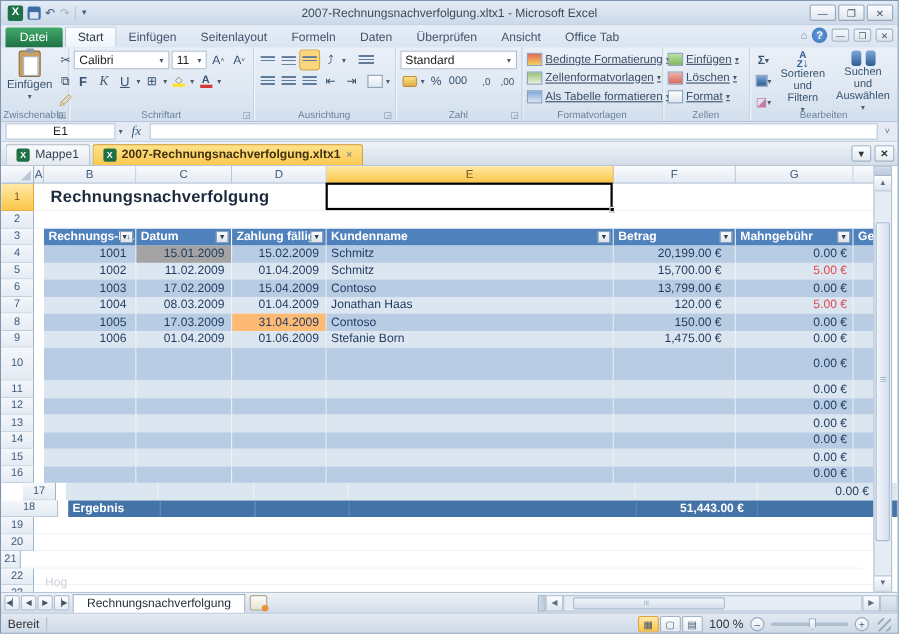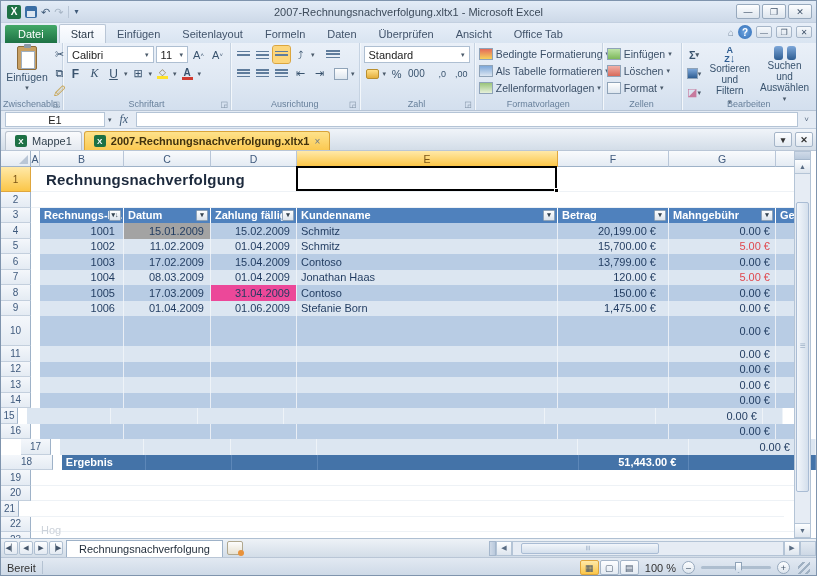--- a/index.html
+++ b/index.html
@@ -56,21 +56,21 @@
   .bold-f{font-weight:bold;font-size:12px;}
   .ital-k{font-style:italic;font-family:"Liberation Serif",serif;font-size:12px;}
   .und-u{text-decoration:underline;font-size:12px;}
   .abar{display:inline-block;width:11px;height:3px;margin-top:0;}
   .lns{width:13px;height:10px;background:repeating-linear-gradient(#5f7c9c 0 1.5px,transparent 1.5px 3.4px);}
   .hl{background-color:#fcd67c;outline:1px solid #dca63e;}
   .coin{width:13px;height:10px;background:linear-gradient(#ffe08a,#e3ae3c);border:1px solid #b98f2f;border-radius:2px;}
   .t10{font-size:10px;color:#39536e;}
   .t9{font-size:9px;color:#39536e;}
   .sico{width:14px;height:12px;border:1px solid #8fa3b8;background:linear-gradient(#fefefe,#dde6ef);}
-  .stybtn{display:flex;align-items:center;gap:3px;font-size:10.5px;color:#3c5068;height:16px;white-space:nowrap;}
+  .stybtn{display:flex;align-items:center;gap:3px;font-size:10.5px;color:#3c5068;height:16px;white-space:nowrap;text-decoration:underline;}
   .bigtxtbtn{display:flex;flex-direction:column;align-items:center;justify-content:center;font-size:10px;
              color:#39536e;text-align:center;line-height:11px;padding:0 3px;}
   .binoc{width:22px;height:14px;position:relative;}
   .binoc:before,.binoc:after{content:"";position:absolute;top:0;width:9px;height:14px;border-radius:3px;
              background:linear-gradient(#7da7d9,#2e5d92);}
   .binoc:before{left:0;} .binoc:after{right:0;}
   .az{font-size:9px;font-weight:bold;color:#2e5d92;line-height:8px;text-align:center;}
   
   .fbar{height:18px;background:#e4ebf4;border-bottom:1px solid #c0cddd;display:flex;align-items:center;padding:1px 4px;gap:3px;}
   .namebox{width:100px;height:15px;background:#fff;border:1px solid #b4c4d6;font-size:11px;color:#222;
@@ -320,27 +320,27 @@
     </div>
 
     <div class="grp" style="width:128px">
       <div class="col">
         <div class="stybtn">
           <span class="sico" style="background:linear-gradient(#e46a5a,#f6d25a)"></span>
           <span>Bedingte Formatierung</span>
             <span class="dd">▾</span>
         </div>
         <div class="stybtn">
+          <span class="sico" style="background:linear-gradient(#9ac47a,#e6f0da)"></span>
+          <span>Zellenformatvorlagen</span>
+            <span class="dd">▾</span>
+        </div>
+        <div class="stybtn">
           <span class="sico" style="background:linear-gradient(#7da7d9,#dce6f1)"></span>
           <span>Als Tabelle formatieren</span>
-            <span class="dd">▾</span>
-        </div>
-        <div class="stybtn">
-          <span class="sico" style="background:linear-gradient(#9ac47a,#e6f0da)"></span>
-          <span>Zellenformatvorlagen</span>
             <span class="dd">▾</span>
         </div>
       </div>
       <span class="glabel">Formatvorlagen</span>
     </div>
 
     <div class="grp" style="width:82px">
       <div class="col">
         <div class="stybtn">
           <span class="sico" style="background:linear-gradient(#bde3a8,#7db85a)"></span>
@@ -494,21 +494,21 @@
           <div class="cell band-b" style="width:261px;padding-left:4px;background:#dce6f1">Jonathan Haas</div>
           <div class="cell band-b ar" style="width:111px;padding-right:12px;background:#dce6f1">120.00 €</div>
           <div class="cell band-b ar red" style="width:107px;padding-right:5px;background:#dce6f1">5.00 €</div>
           <div class="cell band-b" style="width:20px;background:#dce6f1"></div>
         </div>
         <div class="grow" style="height: 15.5px;">
           <div class="rhead" style="width:30px">8</div>
           <div class="cell" style="width:9px;border-bottom:none"></div>
           <div class="cell band-a ar" style="width:84px;padding-right:8px;background:#b8cce4">1005</div>
           <div class="cell band-a ar" style="width:87px;padding-right:6px;background:#b8cce4">17.03.2009</div>
-          <div class="cell band-a ar" style="width:86px;padding-right:6px;background:#ec4899">31.04.2009</div>
+          <div class="cell band-a ar" style="width:86px;padding-right:6px;background:#fdba74">31.04.2009</div>
           <div class="cell band-a" style="width:261px;padding-left:4px;background:#b8cce4">Contoso</div>
           <div class="cell band-a ar" style="width:111px;padding-right:12px;background:#b8cce4">150.00 €</div>
           <div class="cell band-a ar" style="width:107px;padding-right:5px;background:#b8cce4">0.00 €</div>
           <div class="cell band-a" style="width:20px;background:#b8cce4"></div>
         </div>
         <div class="grow" style="height: 15.5px;">
           <div class="rhead" style="width:30px">9</div>
           <div class="cell" style="width:9px;border-bottom:none"></div>
           <div class="cell band-b ar" style="width:84px;padding-right:8px;background:#dce6f1">1006</div>
           <div class="cell band-b ar" style="width:87px;padding-right:6px;background:#dce6f1">01.04.2009</div>
@@ -567,21 +567,21 @@
           <div class="cell" style="width:9px;border-bottom:none"></div>
           <div class="cell band-a ar" style="width:84px;padding-right:8px;background:#b8cce4"></div>
           <div class="cell band-a ar" style="width:87px;padding-right:6px;background:#b8cce4"></div>
           <div class="cell band-a ar" style="width:86px;padding-right:6px;background:#b8cce4"></div>
           <div class="cell band-a" style="width:261px;padding-left:4px;background:#b8cce4"></div>
           <div class="cell band-a ar" style="width:111px;padding-right:12px;background:#b8cce4"></div>
           <div class="cell band-a ar" style="width:107px;padding-right:5px;background:#b8cce4">0.00 €</div>
           <div class="cell band-a" style="width:20px;background:#b8cce4"></div>
         </div>
         <div class="grow" style="height: 15.5px;">
-          <div class="rhead" style="width:17px">15</div>
+          <div class="rhead" style="width:30px">15</div>
           <div class="cell" style="width:9px;border-bottom:none"></div>
           <div class="cell band-b ar" style="width:84px;padding-right:8px;background:#dce6f1"></div>
           <div class="cell band-b ar" style="width:87px;padding-right:6px;background:#dce6f1"></div>
           <div class="cell band-b ar" style="width:86px;padding-right:6px;background:#dce6f1"></div>
           <div class="cell band-b" style="width:261px;padding-left:4px;background:#dce6f1"></div>
           <div class="cell band-b ar" style="width:111px;padding-right:12px;background:#dce6f1"></div>
           <div class="cell band-b ar" style="width:107px;padding-right:5px;background:#dce6f1">0.00 €</div>
           <div class="cell band-b" style="width:20px;background:#dce6f1"></div>
         </div>
         <div class="grow" style="height: 15.5px;">

